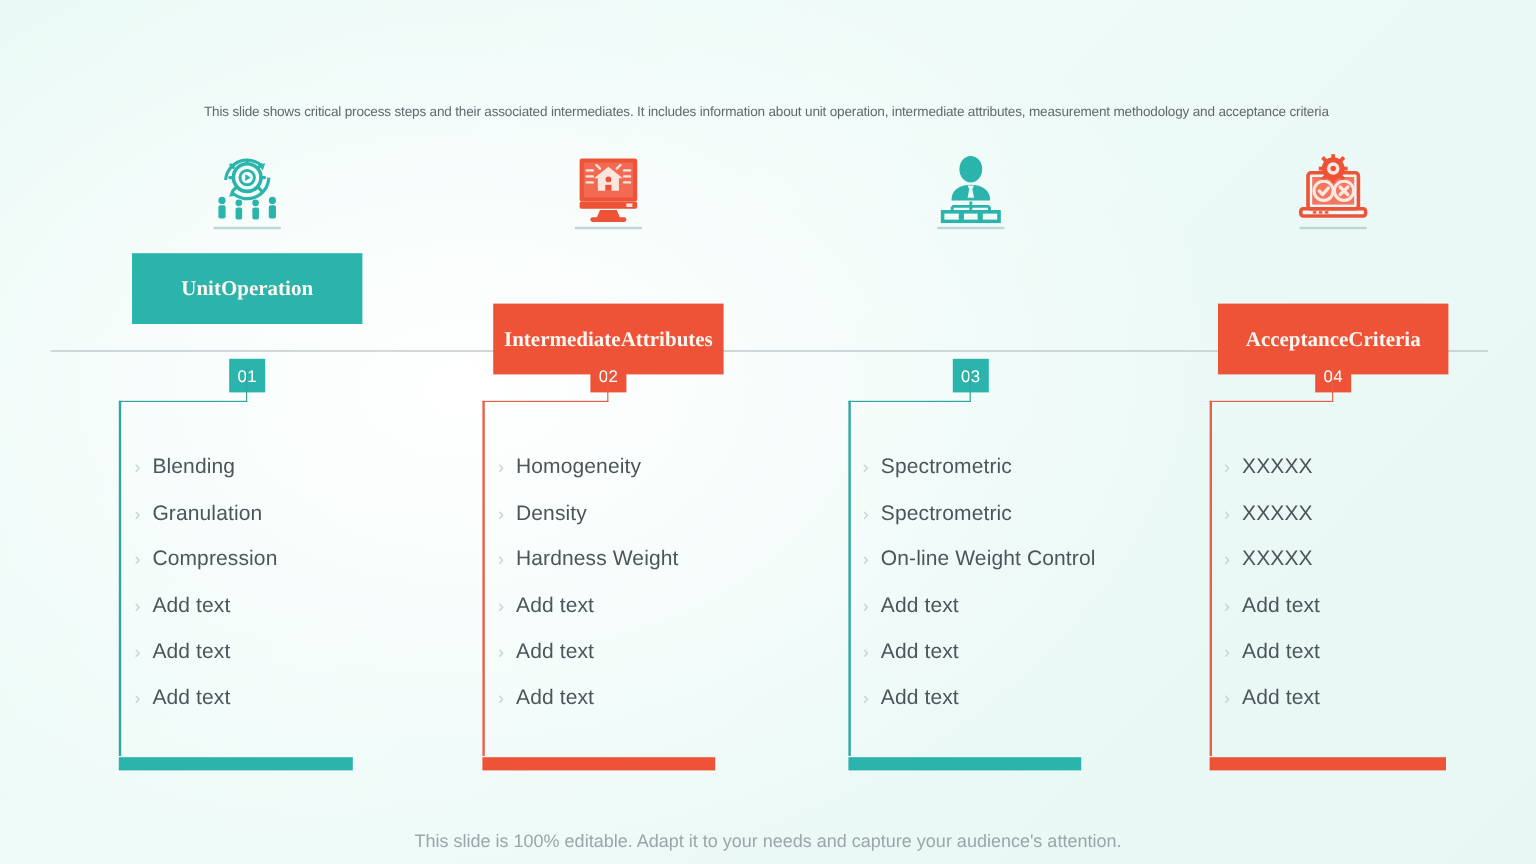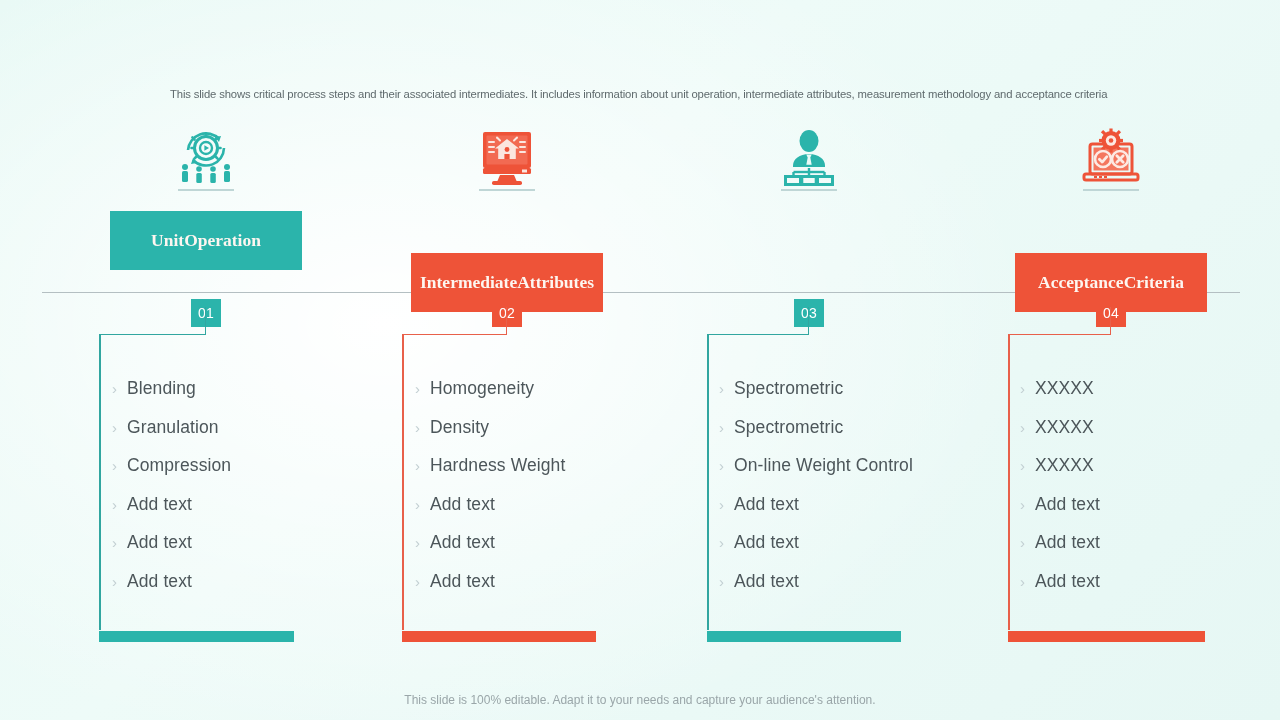--- a/index.html
+++ b/index.html
@@ -199,21 +199,21 @@
   }
   .li .txt { letter-spacing: 0.1px; }
 
   
   .footer {
     position: absolute;
     left: 0;
     top: 693px;
     width: 1280px;
     text-align: center;
-    font-size: 12px;
+    font-size: 15px;
     color: #9aa6a9;
   }
 </style>
 </head>
 <body>
 
 <div id="slide">
 
   <div class="subtitle">This slide shows critical process steps and their associated intermediates. It includes information about unit operation, intermediate attributes, measurement methodology and acceptance criteria</div>
 

